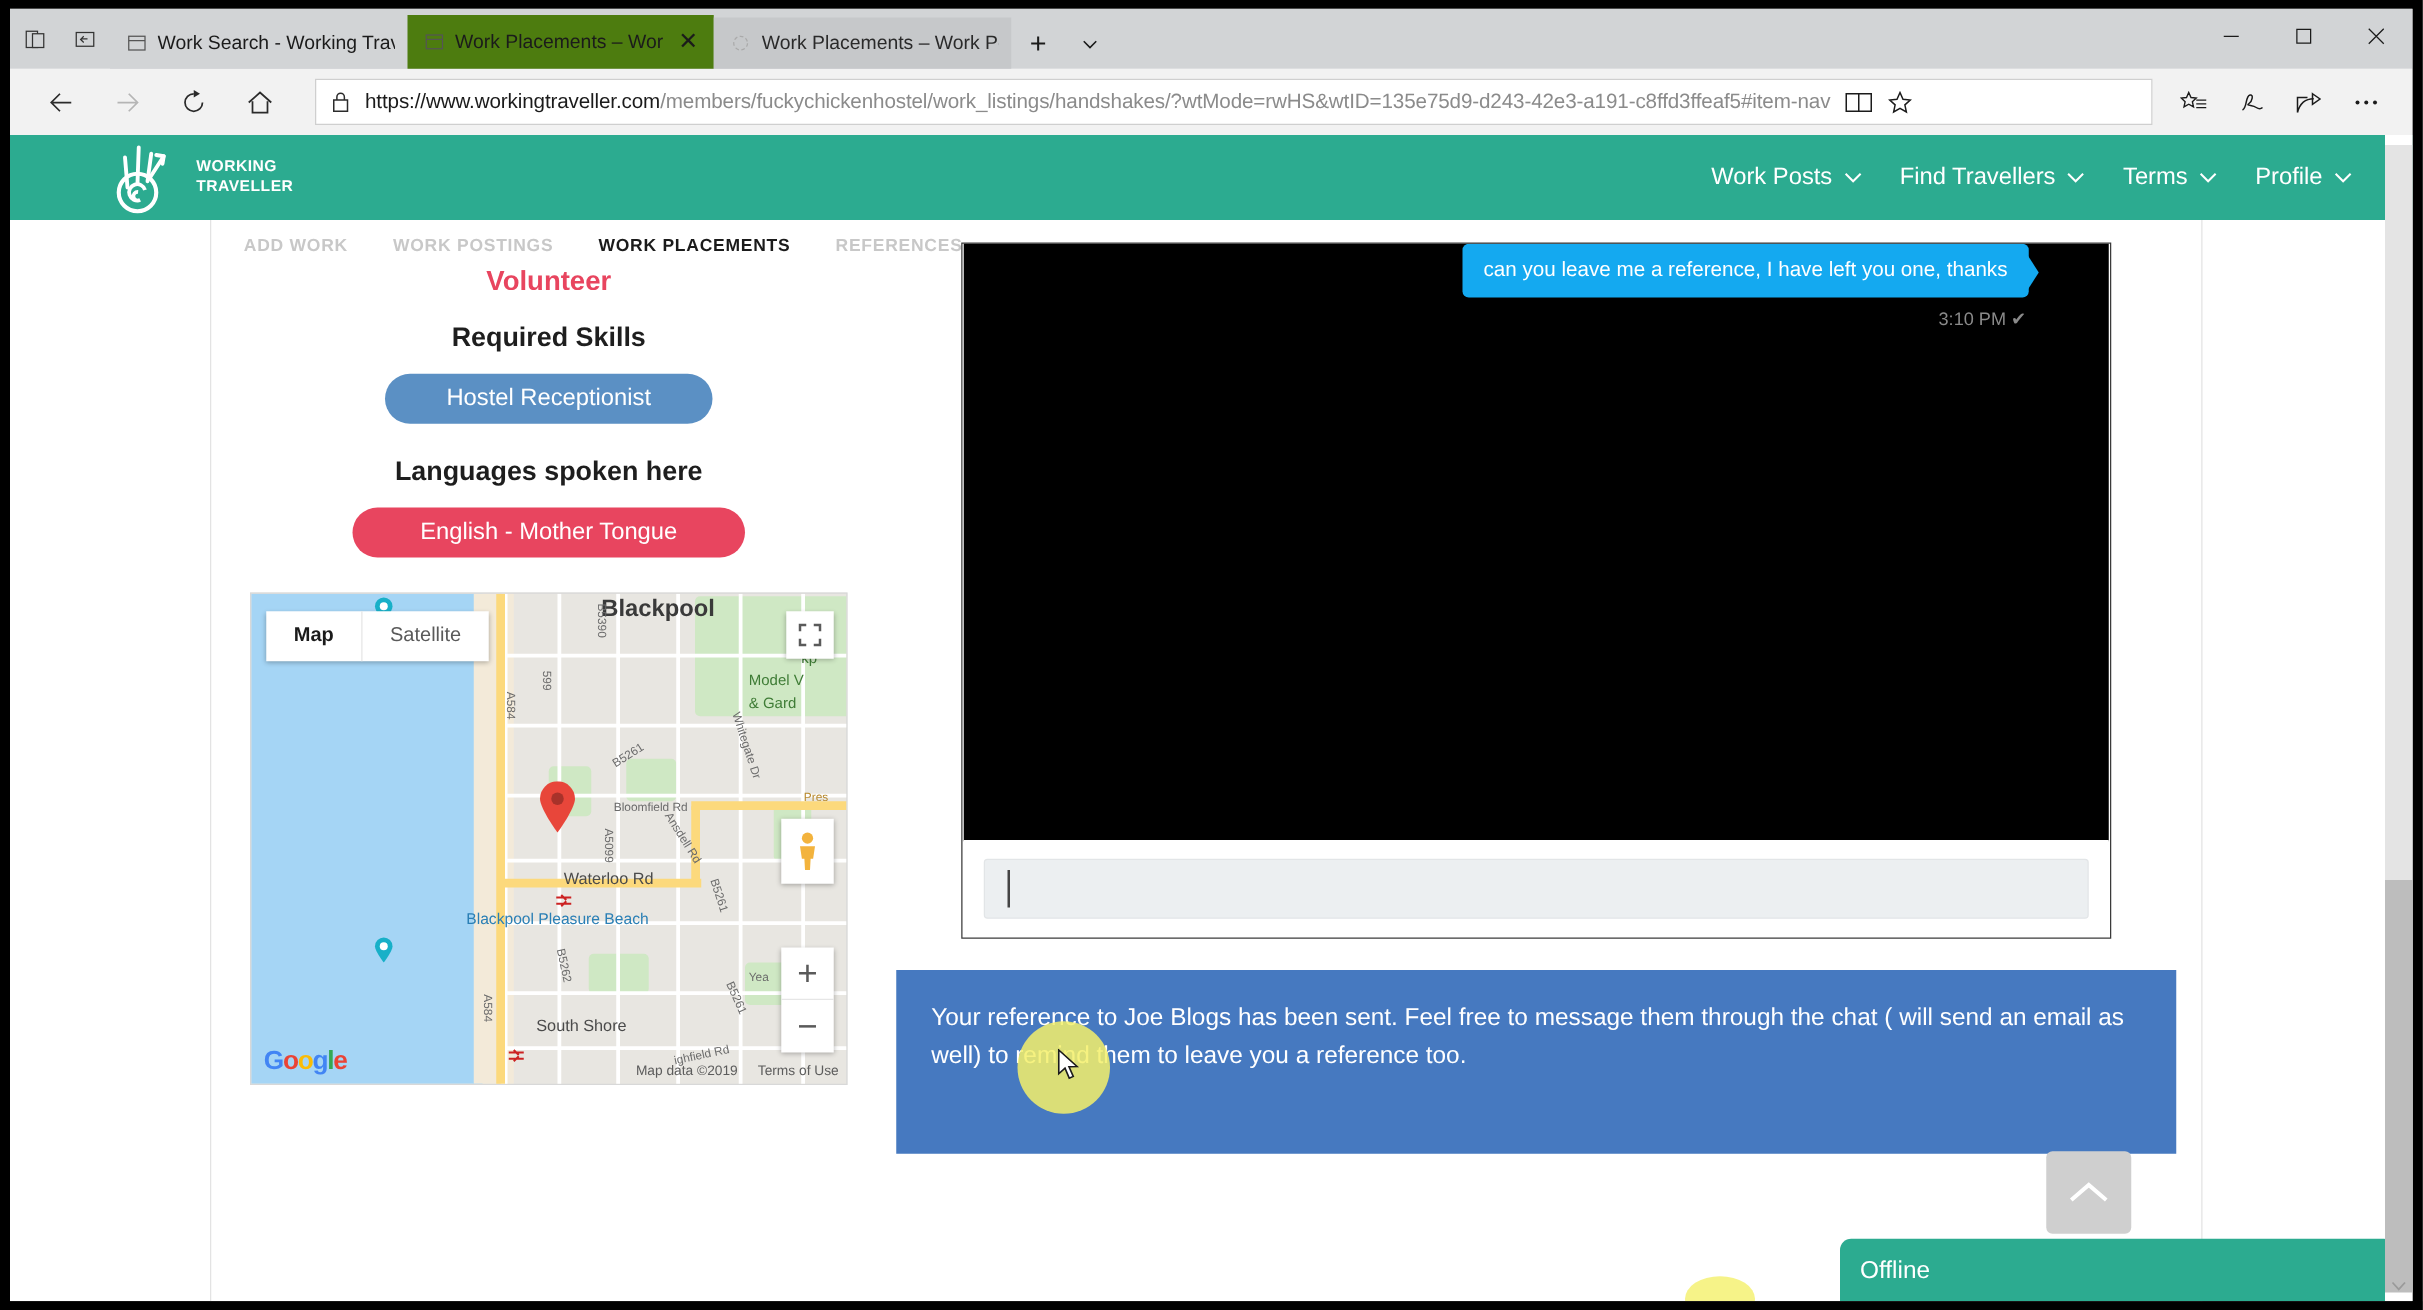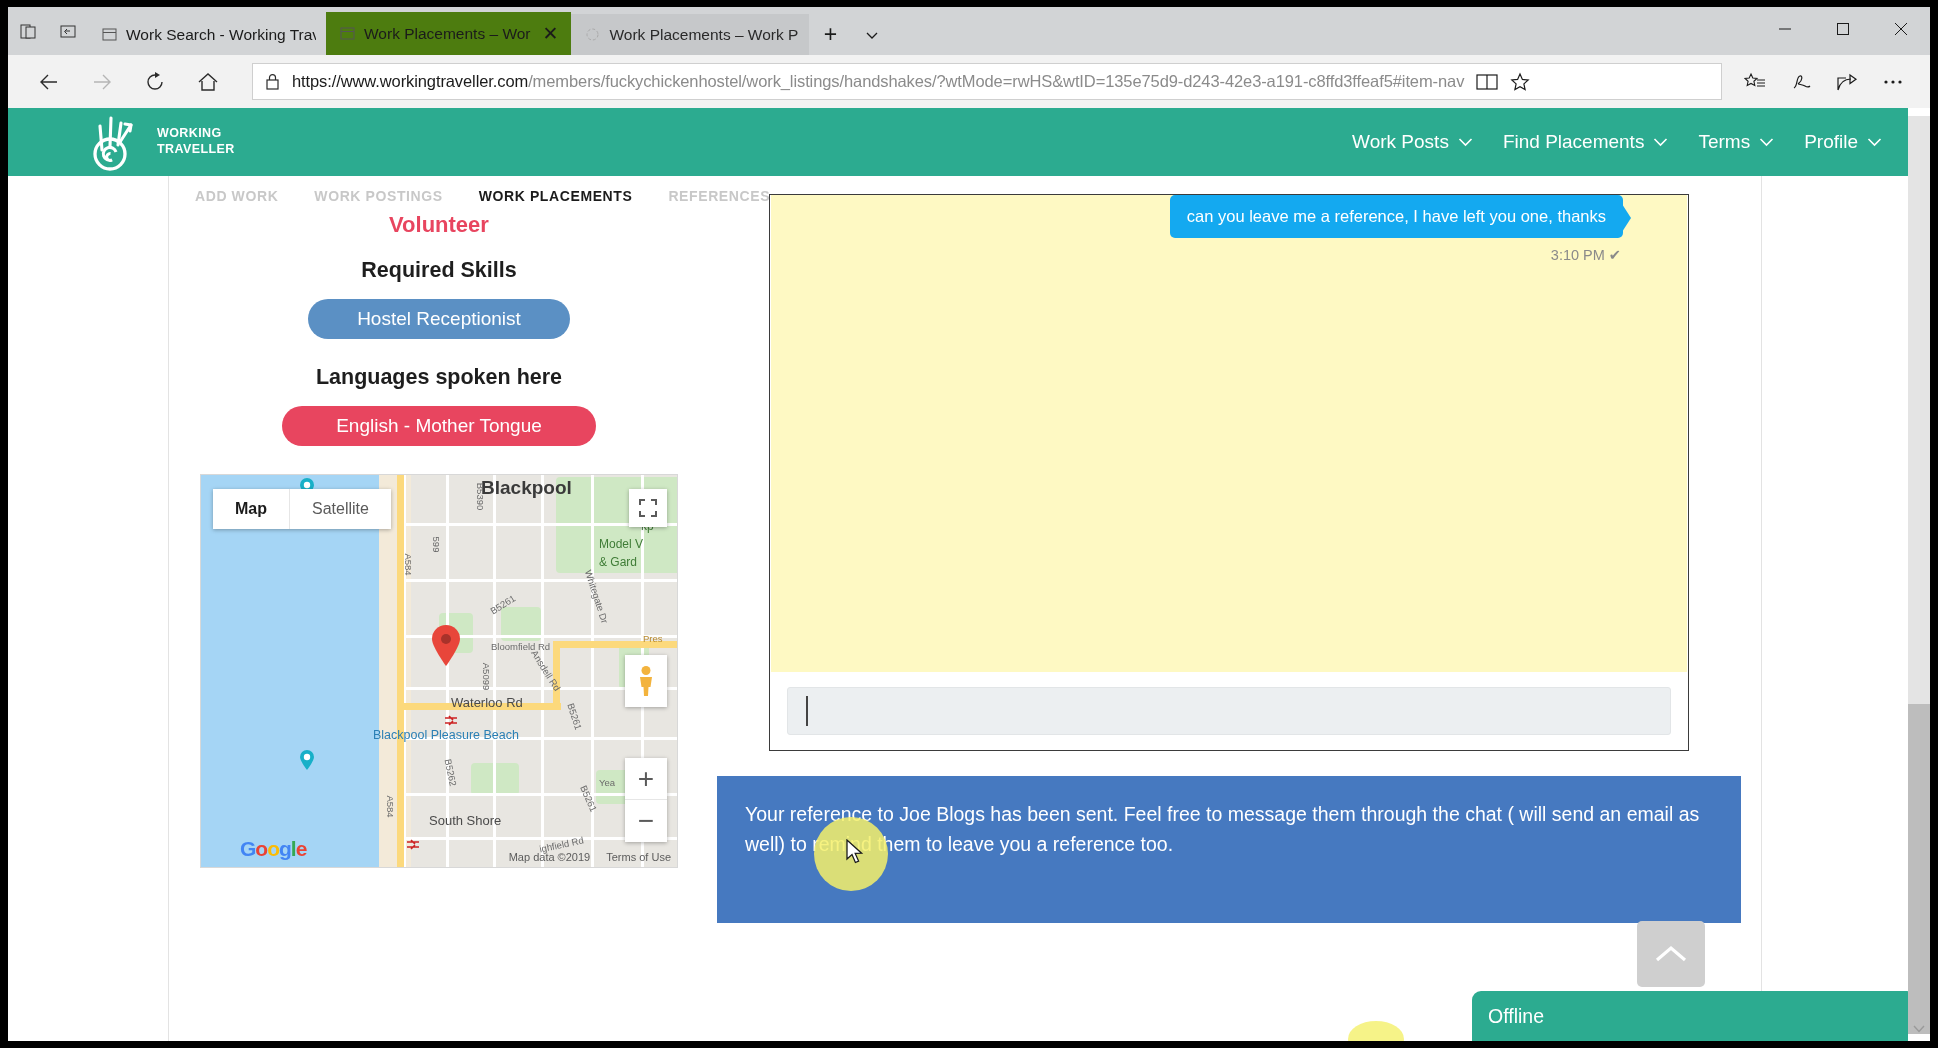--- a/index.html
+++ b/index.html
@@ -122,29 +122,29 @@
   #maptypes div.sel { color:#1b1b1b; font-weight:700; border-right:1px solid #e6e6e6;}
   #fsbtn { position:absolute; right:10px; top:14px; width:38px;height:38px;background:#fff;
     box-shadow:0 1px 4px rgba(0,0,0,.3); display:flex;align-items:center;justify-content:center;}
   #pegman { position:absolute; right:10px; top:180px; width:42px;height:52px;background:#fff;
     box-shadow:0 1px 4px rgba(0,0,0,.3); display:flex;align-items:center;justify-content:center;}
   #zoomctl { position:absolute; right:10px; top:283px; width:42px; background:#fff;
     box-shadow:0 1px 4px rgba(0,0,0,.3);}
   #zoomctl div { height:42px; display:flex;align-items:center;justify-content:center; font-size:28px; color:#5a5a5a;font-weight:300;}
   #zoomctl div:first-child{border-bottom:1px solid #e6e6e6;}
   #gpin { position:absolute; left:230px; top:150px; width:30px; height:42px; }
-  #gmlogo { position:absolute; left:10px; bottom:6px; font-size:21px; font-weight:700; letter-spacing:-1px;margin-left:29px;}
+  #gmlogo { position:absolute; left:10px; bottom:6px; font-size:21px; font-weight:700; letter-spacing:-1px;}
   #gmattr { position:absolute; right:6px; bottom:4px; font-size:11px; color:#5c5c5c; display:flex; gap:16px;}
 
   
   #chatpanel {
     position: absolute; left: 600px; top: 18px; width: 920px; height: 557px;
     border: 1px solid #3b3b3b; background: #fff;
   }
-  #chatbody { position:absolute; left:1px; right:1px; top:0; height: 478px; background:#fef9c3; overflow:hidden;}
+  #chatbody { position:absolute; left:1px; right:1px; top:0; height: 478px; background:#000000; overflow:hidden;}
   #bubblewrap { position:absolute; right: 64px; top: 0px; }
   #bubble {
     position: relative; background: #14a9f0; color:#fff; font-size: 16.5px;
     padding: 12px 17px; border-radius: 5px; white-space: nowrap;
   }
   #bubble:after { content:""; position:absolute; right:-17px; top: 9px;
     border: 9px solid transparent; border-left-color: #14a9f0; border-width: 14px 9px;}
   #bubblemeta { text-align:right; font-size: 14.5px; color:#8a8a8a; margin-top: 9px; padding-right:2px;}
   #chatinputwrap { position:absolute; left:1px; right:1px; bottom:1px; height:77px; background:#fff; display:flex; align-items:center;}
   #chatinput {
@@ -360,21 +360,21 @@
       <div id="mainnav">
         <div class="navitem">
           <span>Work Posts</span>
           <span class="chev">
             <svg width="15" height="10" viewBox="0 0 15 10">
                   <path d="M1.5 2 L7.5 8 L13.5 2" fill="none" stroke="#fff" stroke-width="1.6"></path>
                 </svg>
           </span>
         </div>
         <div class="navitem">
-          <span>Find Placements</span>
+          <span>Find Travellers</span>
           <span class="chev">
             <svg width="15" height="10" viewBox="0 0 15 10">
                   <path d="M1.5 2 L7.5 8 L13.5 2" fill="none" stroke="#fff" stroke-width="1.6"></path>
                 </svg>
           </span>
         </div>
         <div class="navitem">
           <span>Terms</span>
           <span class="chev">
             <svg width="15" height="10" viewBox="0 0 15 10">

